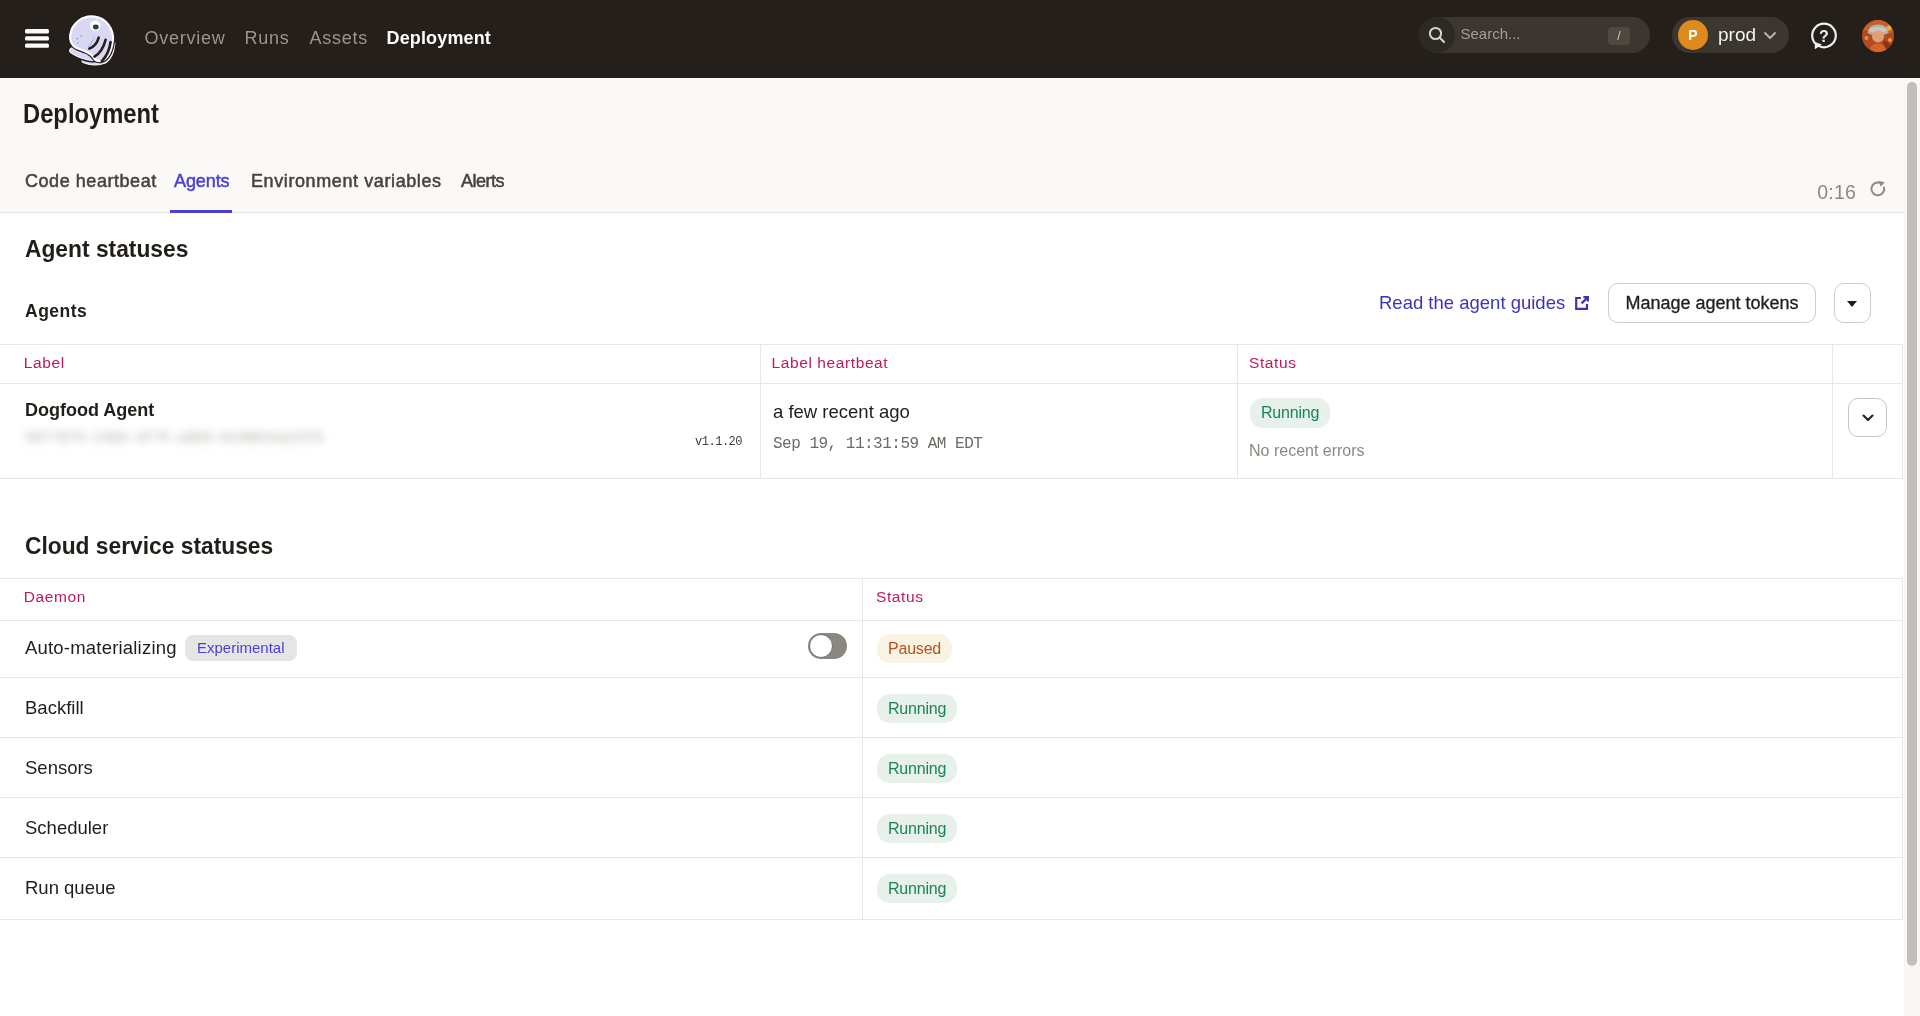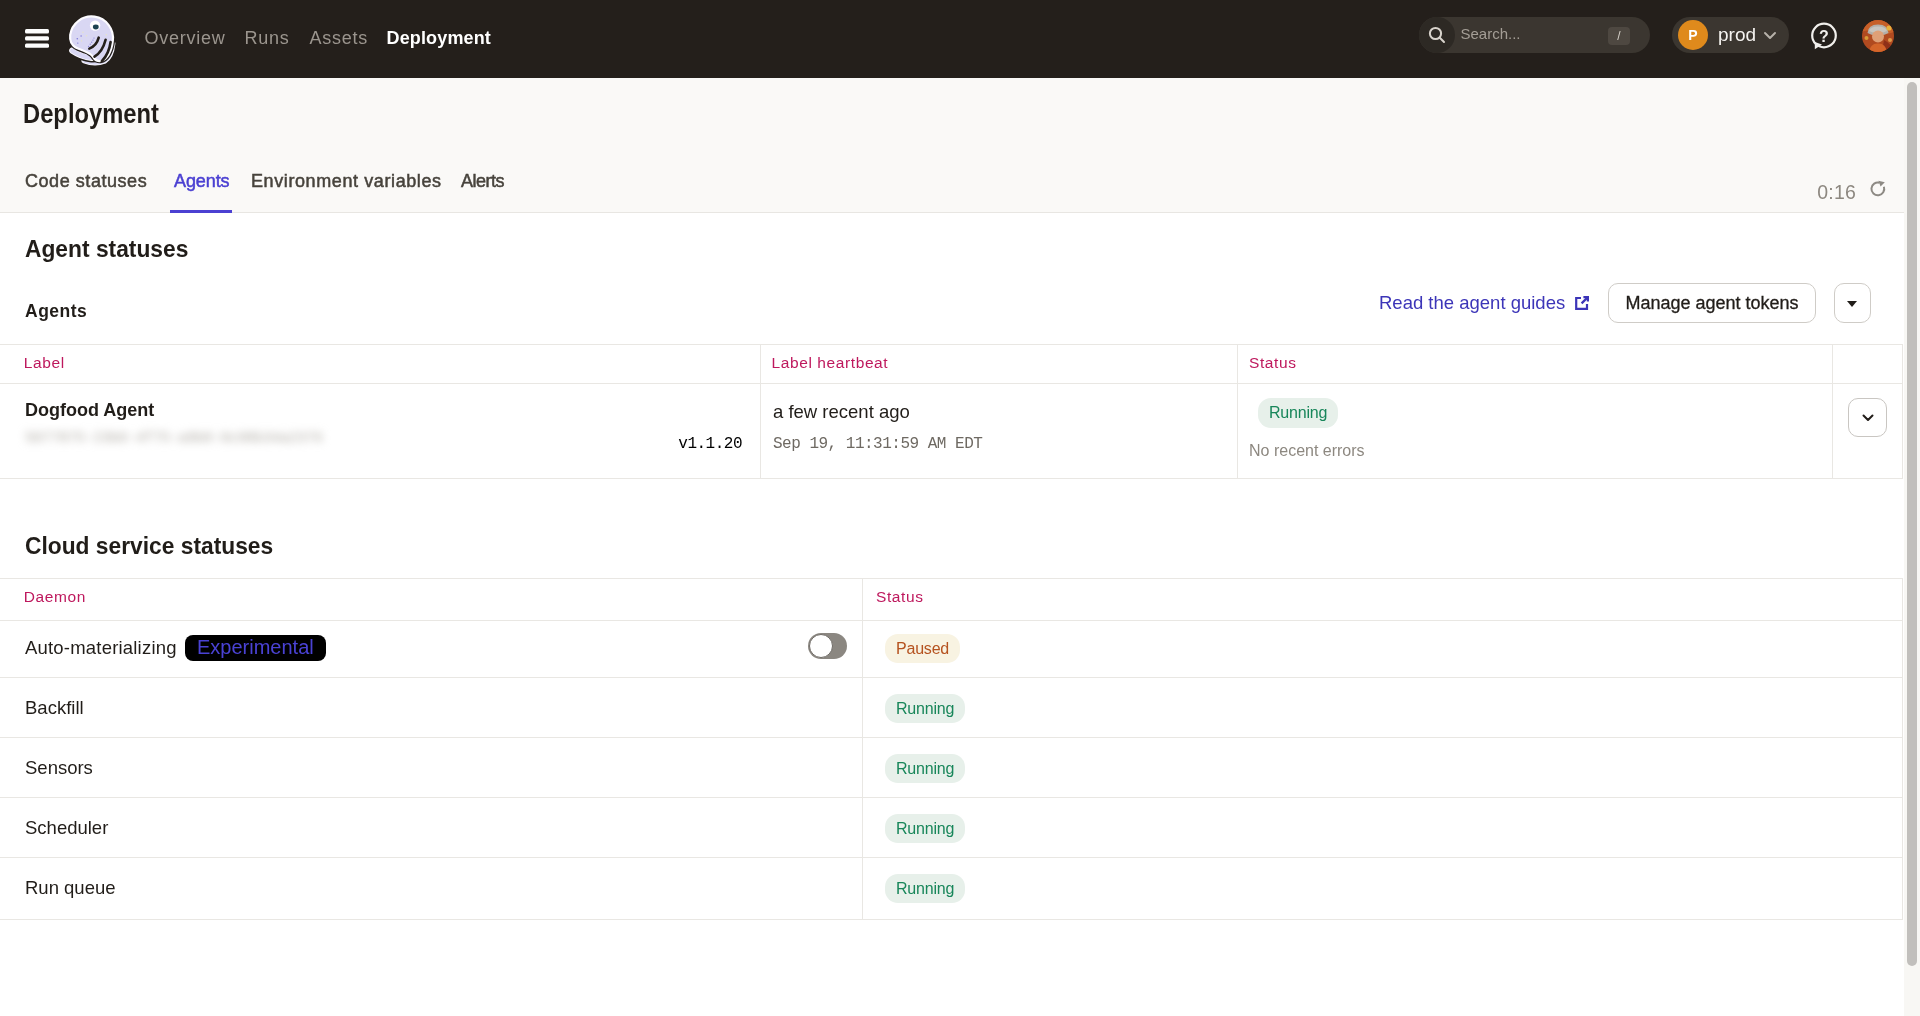--- a/index.html
+++ b/index.html
@@ -28,25 +28,25 @@
 
 h2.sect { position:absolute; left:25px; font-size:24.5px; font-weight:700; line-height:1; transform:scaleX(0.93); transform-origin:0 0; white-space:nowrap; }
 #agentsh { position:absolute; left:25px; top:303px; font-size:17.5px; font-weight:700; letter-spacing:0.5px; line-height:1; }
 #guides { position:absolute; left:1379px; top:294px; font-size:18.5px; color:#3c35b8; line-height:1; }
 #managebtn { position:absolute; left:1608px; top:283px; width:208px; height:40px; border:1px solid #cfccc7; border-radius:10px; background:#fff; font-size:18px; text-align:center; line-height:38px; -webkit-text-stroke:0.3px currentColor; }
 #caretbtn { position:absolute; left:1834px; top:283px; width:37px; height:40px; border:1px solid #cfccc7; border-radius:10px; background:#fff; }
 #caretbtn:after { content:""; position:absolute; left:12px; top:17px; border-left:5.5px solid transparent; border-right:5.5px solid transparent; border-top:6.5px solid #211d19; }
 .hline { position:absolute; left:0; height:1px; background:#e9e7e3; }
 .vline { position:absolute; width:1px; background:#e9e7e3; }
 .colhead { position:absolute; font-size:15.5px; color:#be185d; letter-spacing:0.6px; line-height:1; }
-.pill { position:absolute; height:29.5px; border-radius:13px; font-size:16px; line-height:29.5px; padding:0 11px; letter-spacing:-0.2px;margin-left:8px; }
+.pill { position:absolute; height:29.5px; border-radius:13px; font-size:16px; line-height:29.5px; padding:0 11px; letter-spacing:-0.2px; }
 .pill.green { background:#e7f0ea; color:#18865a; }
 .pill.yellow { background:#f8f3e2; color:#b5521f; }
 .rowlabel { position:absolute; left:25px; font-size:18.5px; line-height:1; }
-#expill { position:absolute; left:185px; top:635px; height:25.5px; border-radius:8px; background:#000000; color:#4a42d4; font-size:20px; line-height:25.5px; padding:0 12px; }
+#expill { position:absolute; left:185px; top:635px; height:25.5px; border-radius:8px; background:#e5e5e5; color:#4a42d4; font-size:15px; line-height:25.5px; padding:0 12px; }
 #toggle { position:absolute; left:808px; top:633px; width:39px; height:26px; border-radius:13px; background:#8b8781; }
 #toggle:after { content:""; position:absolute; left:1px; top:1px; width:22px; height:22px; border-radius:50%; background:#fff; border:1px solid #6f6b66; }
 #rowbtn { position:absolute; left:1848px; top:398px; width:39px; height:39px; border:1px solid #c9c6c2; border-radius:10px; background:#fff; }
 .mono { font-family:"Liberation Mono", monospace; }
 #scrolltrack { position:absolute; left:1904px; top:78px; width:16px; height:938px; background:#f8f7f4; }
 #scrollthumb { position:absolute; left:1907px; top:82px; width:10px; height:884px; border-radius:5px; background:#c1bfbc; }
 </style>
 </head>
 <body>
 
@@ -124,21 +124,21 @@
       <path d="M7,32 Q8.5,23 16,23.5 Q23.5,23 25,32 Z" fill="#d4652a"></path>
       <circle cx="27" cy="8" r="2.6" fill="#e8b13c"></circle>
       <circle cx="4.5" cy="18" r="2" fill="#d89a35"></circle>
       <circle cx="28" cy="20" r="2" fill="#e09a4a"></circle>
     </g>
   </svg>
 </div>
 
 <div id="head"></div>
 <div id="pagetitle">Deployment</div>
-<span class="tab" style="left:25px;letter-spacing:0.55px">Code statuses</span>
+<span class="tab" style="left:25px;letter-spacing:0.55px">Code heartbeat</span>
 <span class="tab sel" style="left:174px;letter-spacing:-0.1px">Agents</span>
 <span class="tab" style="left:251px;letter-spacing:0.6px">Environment variables</span>
 <span class="tab" style="left:461px;letter-spacing:-0.5px">Alerts</span>
 <div id="tabline"></div>
 <div id="timer">0:16</div>
 <svg class="abs" style="left:1869px;top:180px" width="17" height="17" viewBox="0 0 17 17">
   <path d="M 14.9,6.8 A 6.4 6.4 0 1 1 10.6,2.7" fill="none" stroke="#8d8a84" stroke-width="2"></path>
   <path d="M 9.4,0.8 L 15.8,2.3 L 11.6,6.4 Z" fill="#8d8a84"></path>
 </svg>
 
@@ -158,21 +158,21 @@
 <div class="hline" style="top:478px;width:1903px"></div>
 <div class="vline" style="left:760px;top:344px;height:134px"></div>
 <div class="vline" style="left:1237px;top:344px;height:134px"></div>
 <div class="vline" style="left:1832px;top:344px;height:134px"></div>
 <div class="vline" style="left:1902px;top:344px;height:134px"></div>
 <span class="colhead abs" style="left:23.8px;top:354.5px">Label</span>
 <span class="colhead abs" style="left:771.5px;top:354.5px">Label heartbeat</span>
 <span class="colhead abs" style="left:1249px;top:354.5px">Status</span>
 <span class="abs" style="left:25px;top:401px;font-size:18px;font-weight:700">Dogfood Agent</span>
 <span class="abs mono" style="left:25px;top:431px;font-size:15px;color:#b0aca5;filter:blur(4.5px);letter-spacing:-0.5px">5077875-23b0-4f75-a9b8-0c98b34a2376</span>
-<span class="abs mono" style="left:660px;top:435.5px;width:82px;text-align:right;font-size:16px;letter-spacing:-0.5px;color:#000000">v1.1.20</span>
+<span class="abs mono" style="left:660px;top:435.5px;width:82px;text-align:right;font-size:12px;letter-spacing:-0.5px;color:#404040">v1.1.20</span>
 <span class="abs" style="left:773px;top:402.5px;font-size:18.5px">a few recent ago</span>
 <span class="abs mono" style="left:773px;top:435.5px;font-size:16px;letter-spacing:-0.5px;color:#6e6962">Sep 19, 11:31:59 AM EDT</span>
 <span class="pill green" style="left:1250px;top:398px">Running</span>
 <span class="abs" style="left:1249px;top:443px;font-size:16px;color:#8d8880">No recent errors</span>
 <div id="rowbtn">
   <svg class="abs" style="left:13px;top:15px" width="12" height="8" viewBox="0 0 12 8">
     <polyline points="1.5,1.5 6,6 10.5,1.5" fill="none" stroke="#211d19" stroke-width="2" stroke-linecap="round" stroke-linejoin="round"></polyline>
   </svg>
 </div>
 

